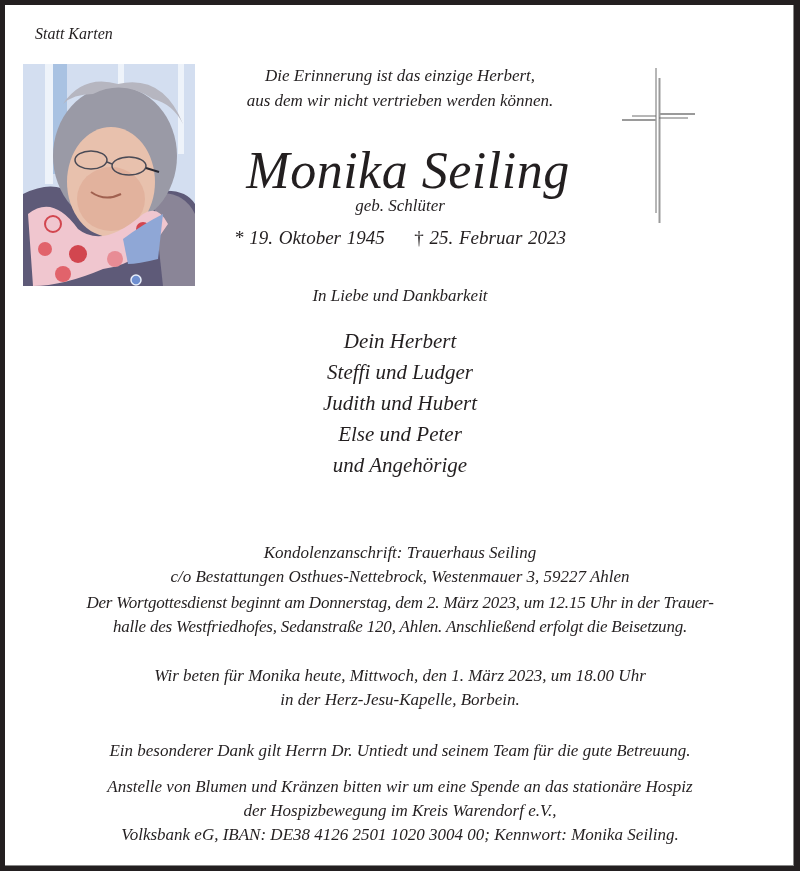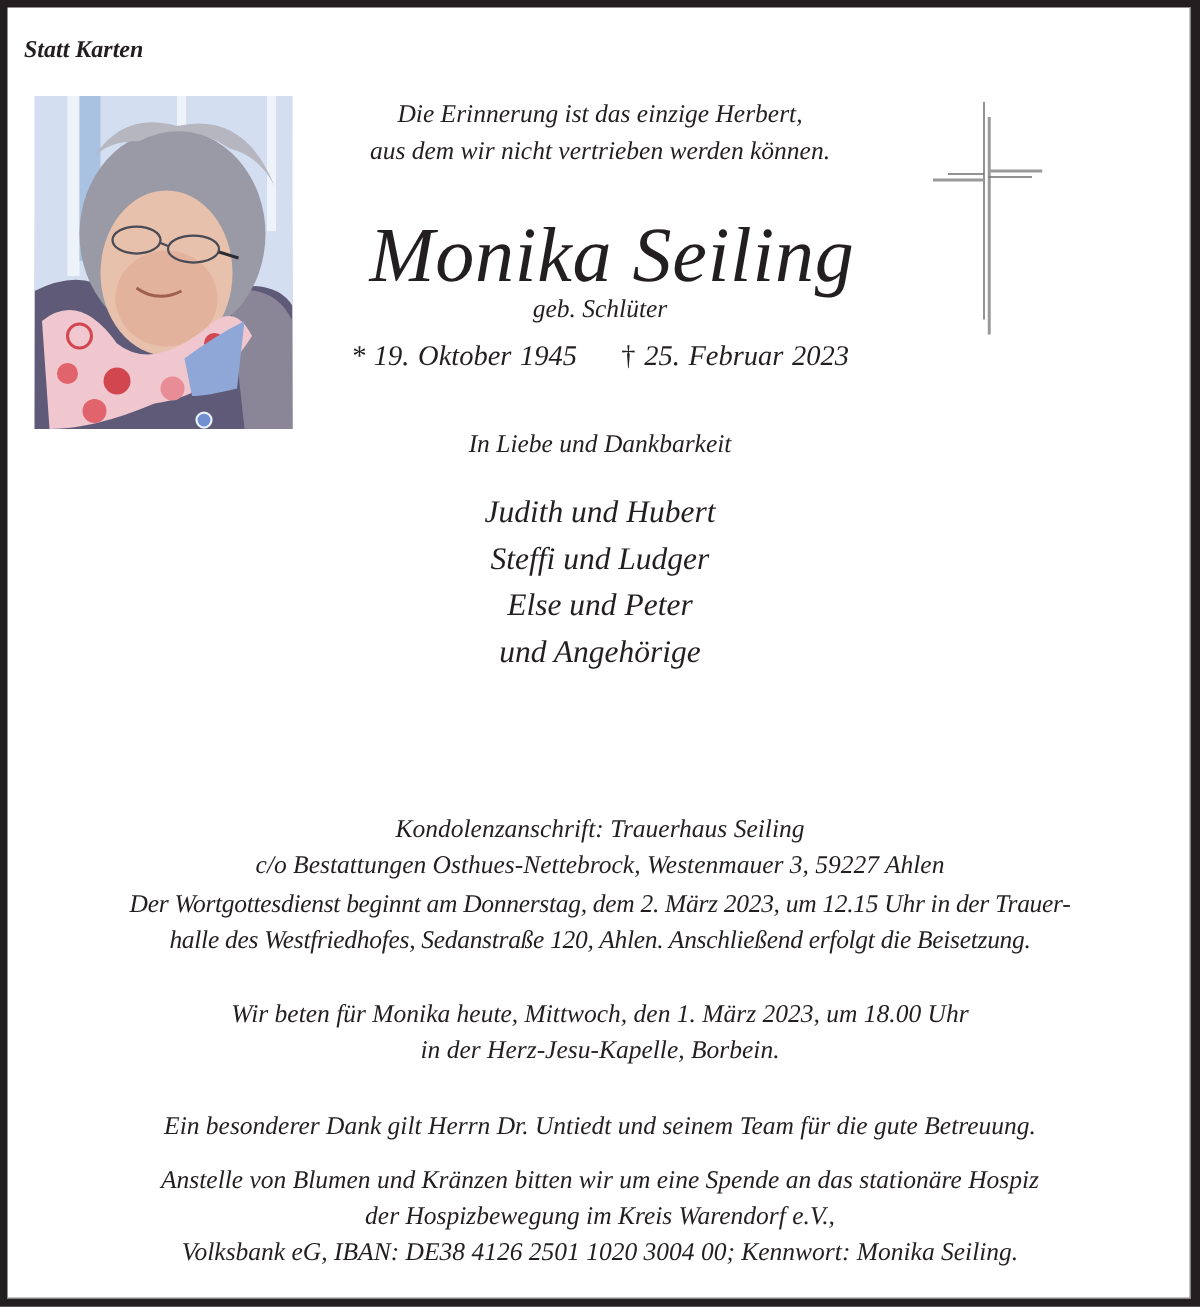--- a/index.html
+++ b/index.html
@@ -23,23 +23,22 @@
       border-right: 1px solid #888;
       border-bottom: 1px solid #888;
       font-family: "Liberation Serif", "DejaVu Serif", serif;
       font-style: italic;
       color: #231f20;
     }
     .abs { position: absolute; }
     .center { text-align: center; }
 
     .statt-karten {
-      left: 11px; top: 20px;
+      left: 30px; top: 20px;
       font-size: 16px;
-      font-weight: bold;
     }
 
     .photo {
       left: 18px; top: 59px;
       width: 172px; height: 222px;
       overflow: hidden;
       background: linear-gradient(180deg, #cfdcef 0%, #d8e2ef 30%, #b9bfd0 60%, #5d5a73 100%);
     }
 
     .motto {
@@ -191,22 +190,23 @@
     <span>*</span>
     <span>19. Oktober 1945</span>
     <span class="gap"></span>
     <span class="dagger">†</span>
     <span>25. Februar 2023</span>
   </div>
 
   <div class="abs dedication center">In Liebe und Dankbarkeit</div>
 
   <div class="abs mourners center">
+    <span class="line">Dein Herbert</span>
+    <span class="line">Steffi und Ludger</span>
     <span class="line">Judith und Hubert</span>
-    <span class="line">Steffi und Ludger</span>
     <span class="line">Else und Peter</span>
     <span class="line">und Angehörige</span>
   </div>
 
   <div class="abs address center">
     <span class="line">Kondolenzanschrift: Trauerhaus Seiling</span>
     <span class="line">c/o Bestattungen Osthues-Nettebrock, Westenmauer 3, 59227 Ahlen</span>
   </div>
 
   <div class="abs service center">

